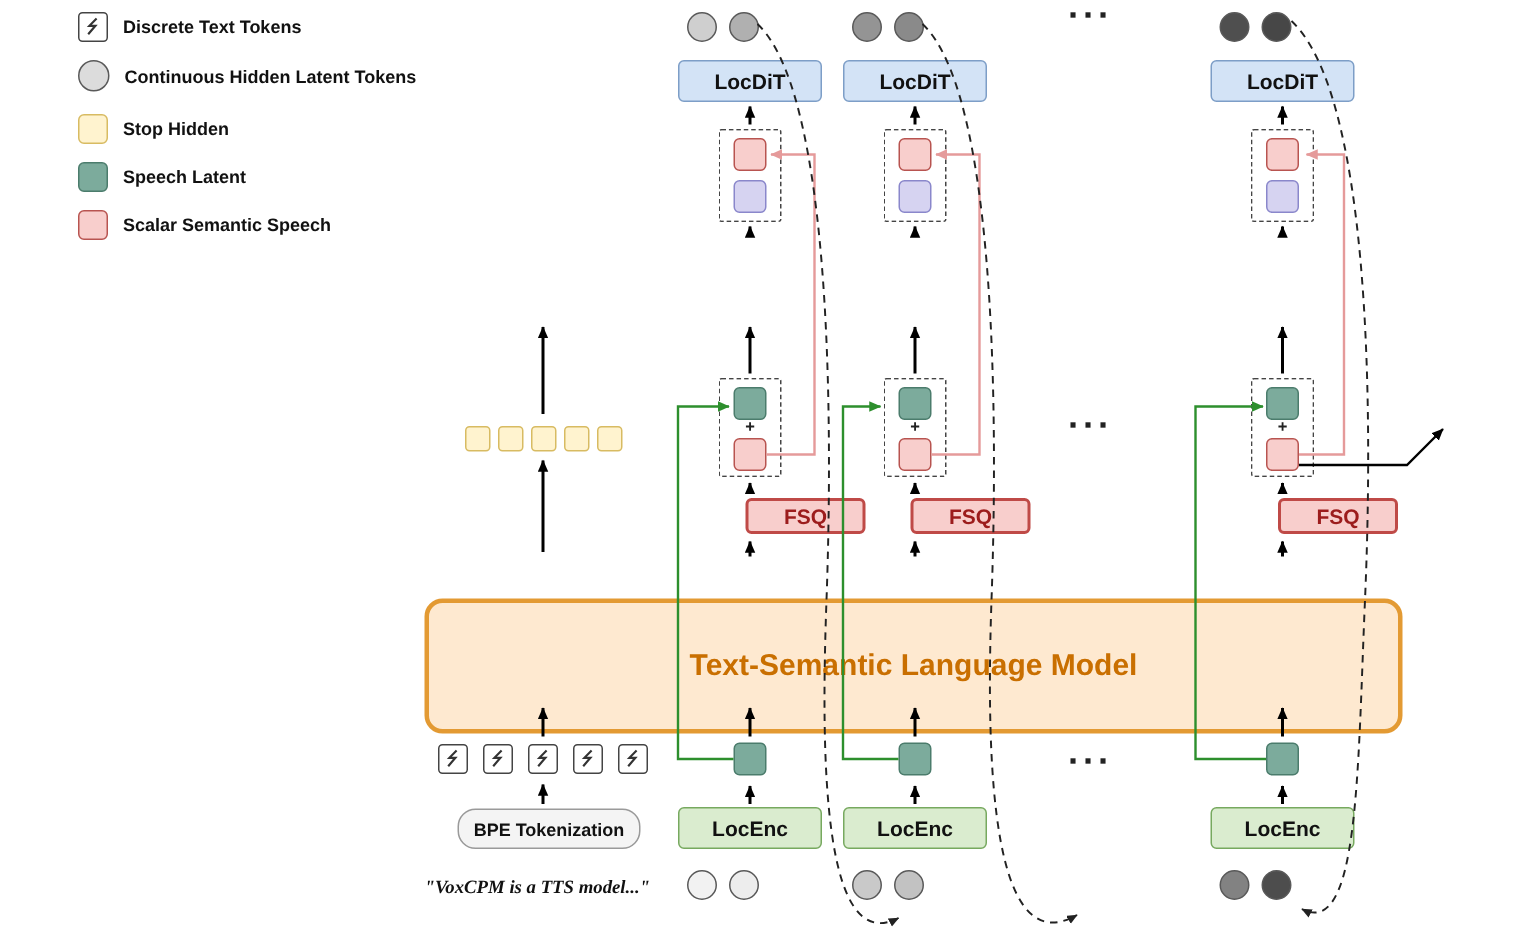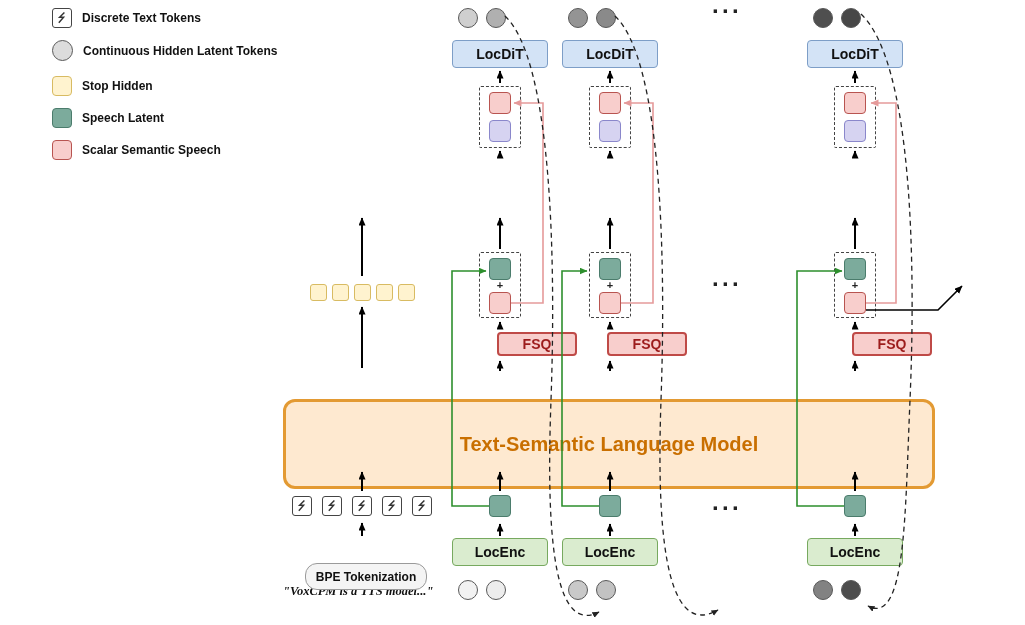--- a/index.html
+++ b/index.html
@@ -19,21 +19,21 @@
   
   .bigbox { position:absolute; display:flex; align-items:center; justify-content:center; font-weight:bold; z-index:1; }
   .ralm { left:285px; top:158px; width:650px; height:54px; background:#dcd3ec; border:2.5px solid #8e7cc3; border-radius:10px; color:#5b2d90; font-size:15px; }
   .tslm { left:283px; top:375px; width:652px; height:90px; background:#fee9d0; border:3px solid #e39a33; border-radius:12px; color:#c96f00; font-size:20px;margin-top:24px; }
 
   
   .node { position:absolute; display:flex; align-items:center; justify-content:center; font-weight:bold; font-size:14px; border-radius:4px; color:#111; z-index:2; }
   .locdit { width:96px; height:28px; top:40px;  background:#d3e3f6; border:1.8px solid #7d9ec7; }
   .locenc { width:96px; height:28px; top:538px; background:#daeccf; border:1.8px solid #77a95f; }
   .fsq    { width:80px; height:24px; top:332px; background:#f8cecc; border:2px solid #bf4a47; color:#9c1c1c;margin-left:37px; }
-  .bpe    { left:305px; top:563px; width:122px; height:27px; background:#f4f4f4; border:1.5px solid #9a9a9a; border-radius:12px; font-size:12px; }
+  .bpe    { left:305px; top:539px; width:122px; height:27px; background:#f4f4f4; border:1.5px solid #9a9a9a; border-radius:12px; font-size:12px; }
   .stop   { left:922px; top:252px; width:100px; height:29px; background:#fff; border:2px solid #000; border-radius:3px; font-size:12px; z-index:6; }
 
   
   .sq { position:absolute; width:22px; height:22px; border-radius:4px; z-index:3; }
   .sq.teal { background:#7cab9c; border:1.5px solid #4b7c6c; }
   .sq.pink { background:#f8cecc; border:1.5px solid #b85450; }
   .sq.lav  { background:#d6d3f1; border:1.5px solid #8a87cb; }
   .sq.yellow { width:17px; height:17px; border-radius:3px; background:#fff3cf; border:1.5px solid #d8bb62; }
   .dashedbox { position:absolute; width:42px; border:1.2px dashed #444; border-radius:2px; z-index:2; }
   .pairtop { top:86px; height:62px; }

